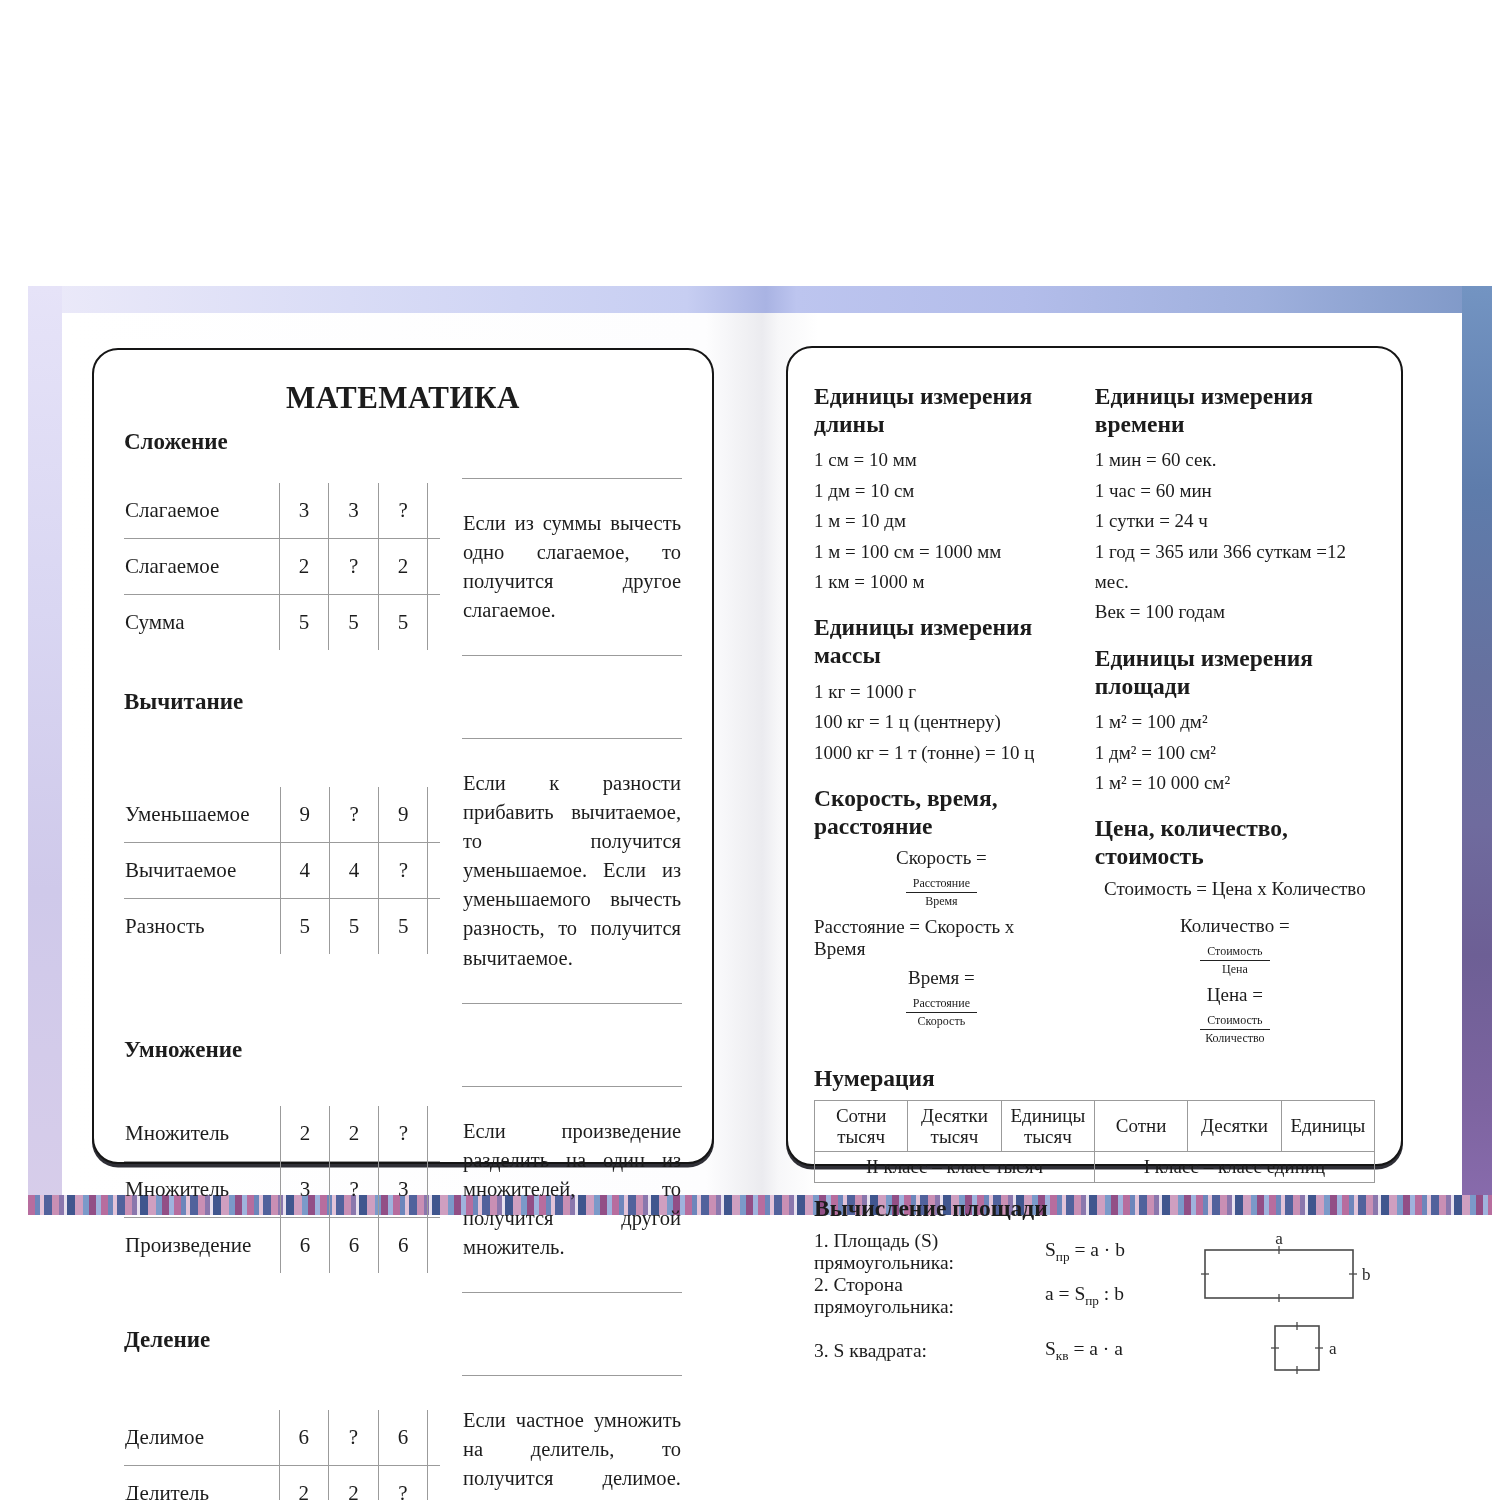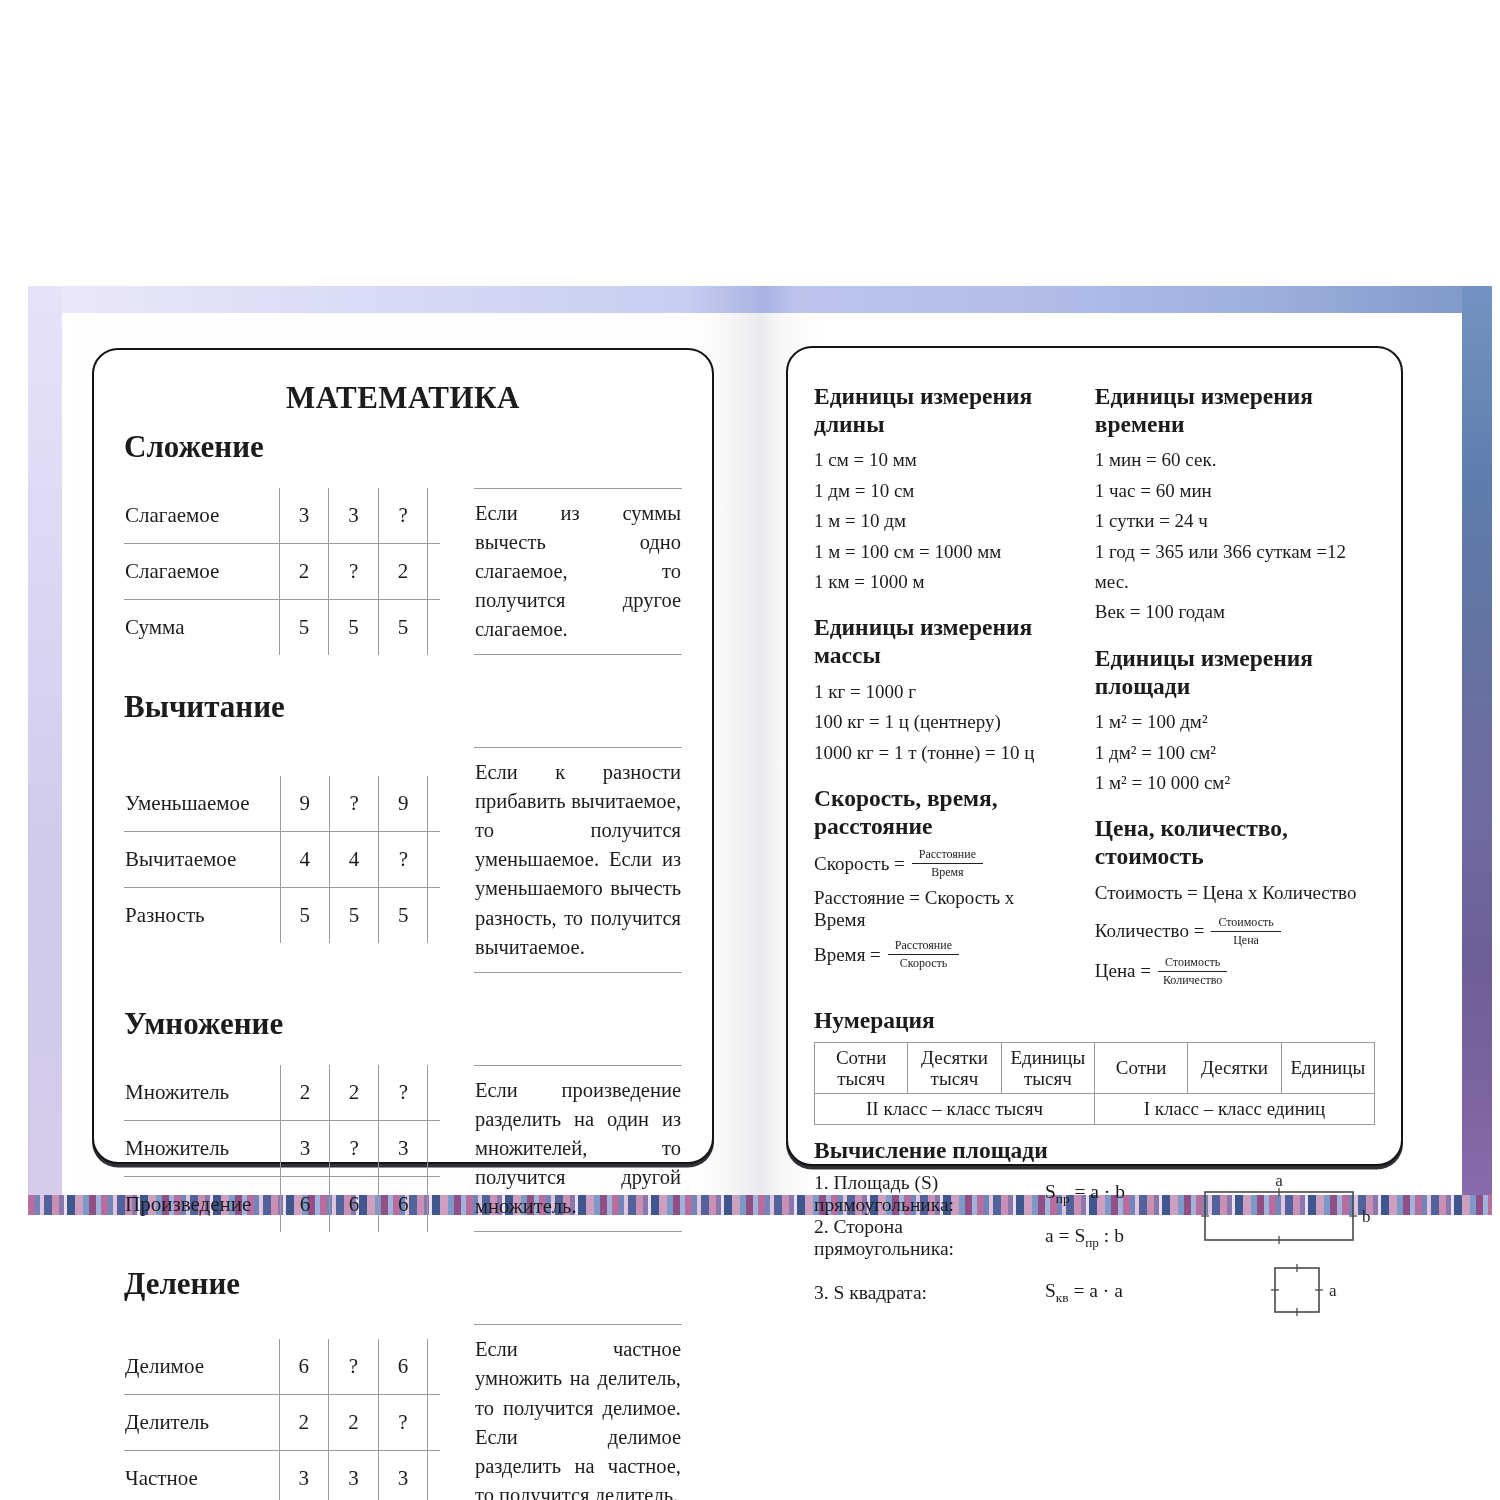--- a/index.html
+++ b/index.html
@@ -18,35 +18,35 @@
   .pages{position:absolute;left:34px;right:30px;top:27px;bottom:20px;
     background:linear-gradient(90deg,#ffffff 0%,#fdfdfe 46%,#ebebef 50%,#f7f7f9 51.2%,#ffffff 54%,#ffffff 100%);}
   
   .page-box{position:absolute;background:#fff;border:2.5px solid #151515;border-radius:26px;
     box-shadow:0 3.5px 0 #2f2f36;box-sizing:border-box;}
   .page-box.left{left:30px;top:35px;width:622px;height:816px;padding:24px 30px 16px;}
   .page-box.right{left:724px;top:33px;width:617px;height:820px;padding:18px 26px 16px;}
   
   .main-title{text-align:center;font-size:31px;font-weight:bold;letter-spacing:.5px;margin:6px 0 4px;}
   .op-section{margin-top:13px;}
-  .op-heading{font-size:31px;font-weight:bold;margin:10px 0 2px;}
+  .op-heading{font-size:23px;font-weight:bold;margin:10px 0 2px;}
   .sec-body{display:flex;gap:22px;align-items:center;}
   table.op{border-collapse:collapse;width:316px;font-size:21px;flex:0 0 auto;}
   table.op td{height:53px;}
   table.op td.lbl{width:152px;padding-right:4px;}
   table.op td.v{width:48px;text-align:center;border-left:1.5px solid #9b9b9b;}
   table.op td.end{width:10px;border-left:1.5px solid #9b9b9b;}
   table.op tr.rl td{border-top:1.5px solid #9b9b9b;}
   .note{flex:1;font-size:20.5px;line-height:1.42;text-align:justify;
-    border-top:1.5px solid #9b9b9b;border-bottom:1.5px solid #9b9b9b;padding:10px 1px;margin-left:12px;}
+    border-top:1.5px solid #9b9b9b;border-bottom:1.5px solid #9b9b9b;padding:30px 1px;}
   
   .two-col{display:grid;grid-template-columns:1fr 1.1fr;column-gap:26px;}
   .u-head{font-size:23.5px;font-weight:bold;line-height:1.18;margin:17px 0 7px;}
   .u-line{font-size:19px;line-height:1.6;}
-  .formula-line{font-size:19px;margin:7px 0;display:flex;align-items:center;gap:7px;min-height:30px;}
+  .formula-line{font-size:19px;margin:7px 0;display:flex;align-items:center;gap:7px;min-height:30px;flex-direction:column;}
   .frac{display:inline-flex;flex-direction:column;text-align:center;font-size:12px;line-height:1.25;}
   .frac .num{border-bottom:1.4px solid #222;padding:0 7px 1px;}
   .frac .den{padding-top:1px;}
   .wide-head{font-size:23.5px;font-weight:bold;margin:12px 0 8px;}
   table.numer{border-collapse:collapse;width:100%;font-size:19px;text-align:center;table-layout:fixed;}
   table.numer td{border:1.5px solid #9b9b9b;padding:4px 2px;line-height:1.12;}
   
   .area-grid{display:grid;grid-template-columns:1fr 152px 178px;align-items:center;row-gap:0;margin-top:0;}
   .a-label{font-size:19.5px;}
   .a-formula{font-size:19.5px;}

